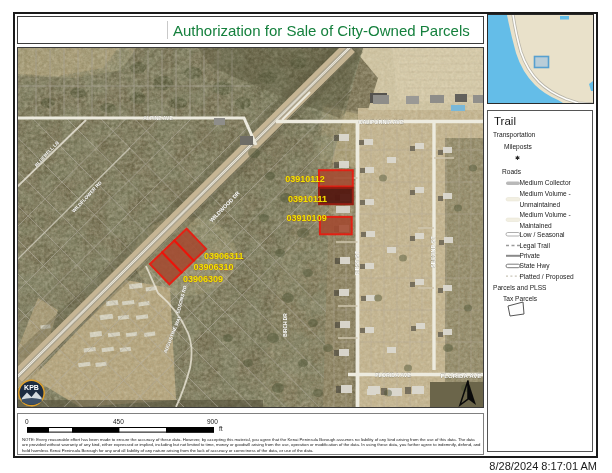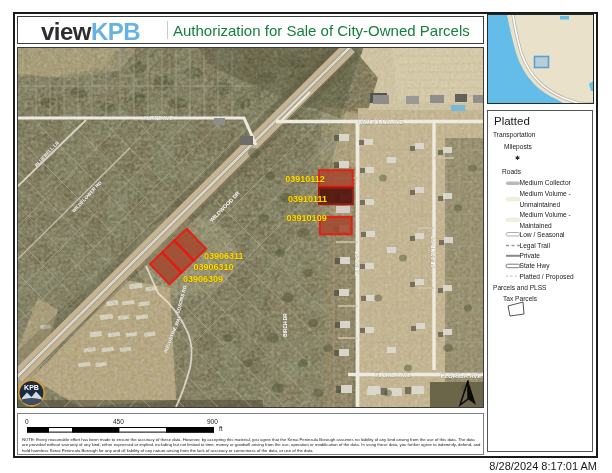--- a/index.html
+++ b/index.html
@@ -17,21 +17,20 @@
   .leg-title{position:absolute;left:6px;top:4px;font-size:11.5px;color:#1a1a1a;}
   .leg{position:absolute;font-size:6.6px;color:#1a1a1a;white-space:nowrap;}
   .stamp{position:absolute;left:0;top:460px;width:597px;text-align:right;font-size:11px;color:#1a1a1a;}
   .sb-lab{position:absolute;font-size:6.5px;color:#1a1a1a;}
   .disc{position:absolute;left:4px;top:22.5px;width:460px;font-size:4.25px;line-height:5.6px;color:#1a1a1a;}
 </style>
 </head>
 <body>
 <div class="outer"></div>
 <div class="hdr">
-  <div class="logo">view<span class="kpb">KPB</span></div>
   <div class="sep"></div>
   <div class="title">Authorization for Sale of City-Owned Parcels</div>
 </div>
 
 <div class="mapbox">
 <svg width="465" height="359" viewBox="0 0 465 359">
 <defs>
   <filter id="spk" x="0" y="0" width="100%" height="100%">
     <feTurbulence type="fractalNoise" baseFrequency="0.45" numOctaves="3" seed="7"></feTurbulence>
     <feColorMatrix type="matrix" values="0 0 0 0 0.20, 0 0 0 0 0.20, 0 0 0 0 0.11, 1.5 1.5 0 0 -1.05"></feColorMatrix>
@@ -310,21 +309,21 @@
 <path d="M0,0 L19,0 Q23,20 28,38 Q34,57 47,70 Q56,79 70,85 L75,88 L0,88 Z" fill="#64bde8"></path>
 <path d="M25,0 Q28,20 33,37 Q39,55 51,67 Q61,77 78,84 L90,88 L105,89" fill="none" stroke="#b8b4a8" stroke-width="3.2"></path>
 <path d="M25,0 Q28,20 33,37 Q39,55 51,67 Q61,77 78,84 L90,88 L105,89" fill="none" stroke="#fdfdfb" stroke-width="1.6"></path>
 <rect x="72" y="1" width="9" height="3.5" fill="#64bde8"></rect>
 <path d="M105,66 L101,69 L103,76 L105,76 Z" fill="#64bde8"></path>
 <rect x="46.5" y="41.5" width="14" height="11" fill="#b9cdd8" stroke="#57a0d0" stroke-width="1.6"></rect>
 </svg>
 </div>
 
 <div class="legbox">
-  <div class="leg-title">Platted</div>
+  <div class="leg-title">Trail</div>
   <div class="leg" style="left:5px;top:19.5px;">Transportation</div>
   <div class="leg" style="left:16px;top:31.5px;">Mileposts</div>
   <div class="leg" style="left:27px;top:43px;font-size:6px;color:#222;">✱</div>
   <div class="leg" style="left:14px;top:57px;">Roads</div>
   <svg style="position:absolute;left:0;top:0;" width="104" height="340">
     <rect x="18" y="70.5" width="14" height="3.5" rx="1.75" fill="#b9b9b9"></rect>
     <rect x="18" y="86.5" width="14" height="3.5" rx="1.75" fill="#f2efe2" stroke="#e4e0d0" stroke-width="0.5"></rect>
     <rect x="18" y="107" width="14" height="3.5" rx="1.75" fill="#f2efe2" stroke="#e4e0d0" stroke-width="0.5"></rect>
     <rect x="18" y="121.5" width="14" height="3.5" rx="1.75" fill="#fff" stroke="#9a9a9a" stroke-width="0.8"></rect>
     <path d="M18,134.5 h3 m2.5,0 h3 m2.5,0 h3" stroke="#9a9a9a" stroke-width="1.5" fill="none"></path>

